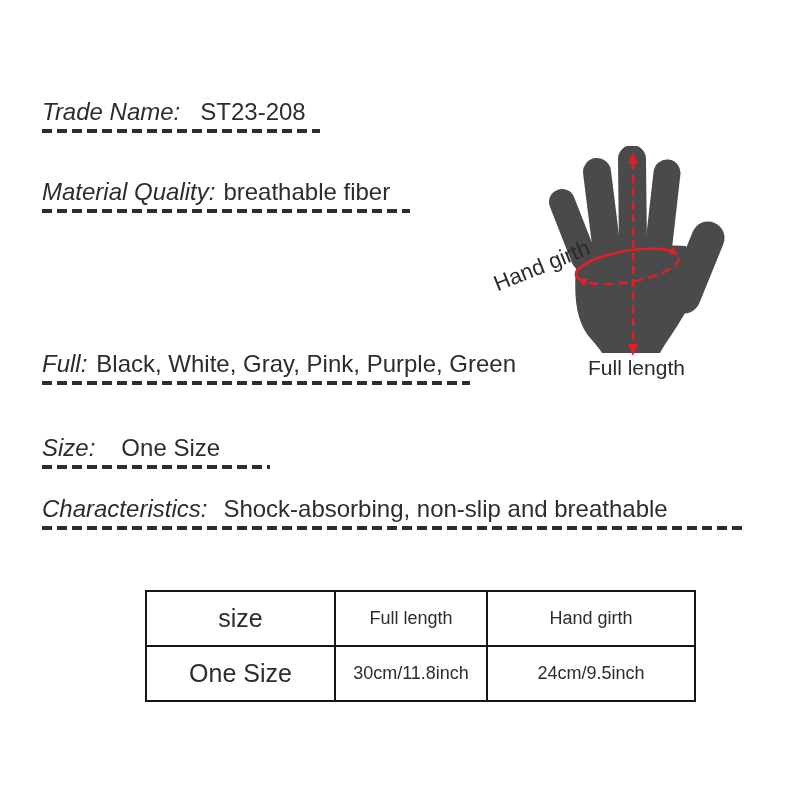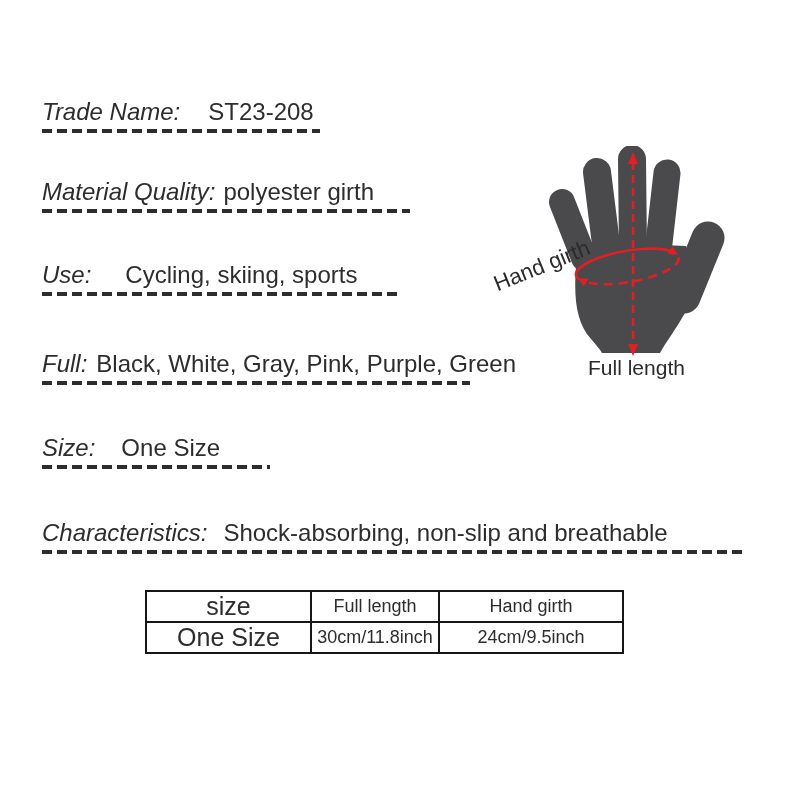--- a/index.html
+++ b/index.html
@@ -33,62 +33,58 @@
     font-size:21px;color:#2b2b2b;white-space:nowrap;
   }
   
   .size-table{
     position:absolute;left:145px;top:590px;
     border-collapse:collapse;table-layout:fixed;
   }
   .size-table th,.size-table td{
     border:2px solid #161616;
     text-align:center;vertical-align:middle;
-    padding:0;font-weight:normal;color:#2d2d2d;
+    padding:12px;font-weight:normal;color:#2d2d2d;
     background:#ffffff;
   }
   .size-table .c1{width:163px;}
   .size-table .c2{width:126px;}
   .size-table .c3{width:182px;}
   .size-table tr:first-child th{height:28px;}
   .size-table tr:last-child td{height:29px;}
   .cell-big{font-size:25px;}
   .cell-small{font-size:18px;font-weight:bold;}
 </style>
 </head>
 <body>
 
 <div class="canvas">
 
   <div class="info-row" style="top:98px">
-    <div class="line"><span class="lbl">Trade Name:</span><span class="val" style="margin-left:28px">ST23-208</span></div>
+    <div class="line"><span class="lbl">Trade Name:</span><span class="val" style="margin-left:20px">ST23-208</span></div>
     <div class="dash" style="width:278px"></div>
   </div>
 
   <div class="info-row" style="top:178px">
-    <div class="line"><span class="lbl">Material Quality:</span><span class="val" style="margin-left:8px">polyester girth</span></div>
+    <div class="line"><span class="lbl">Material Quality:</span><span class="val" style="margin-left:8px">breathable fiber</span></div>
     <div class="dash" style="width:368px"></div>
   </div>
 
-  <div class="info-row" style="top:261px">
-    <div class="line"><span class="lbl">Use:</span><span class="val" style="margin-left:34px">Cycling, skiing, sports</span></div>
-    <div class="dash" style="width:355px"></div>
-  </div>
 
   <div class="info-row" style="top:350px">
     <div class="line"><span class="lbl">Full:</span><span class="val" style="margin-left:9px">Black, White, Gray, Pink, Purple, Green</span></div>
     <div class="dash" style="width:428px"></div>
   </div>
 
   <div class="info-row" style="top:434px">
     <div class="line"><span class="lbl">Size:</span><span class="val" style="margin-left:26px">One Size</span></div>
     <div class="dash" style="width:228px"></div>
   </div>
 
-  <div class="info-row" style="top:519px">
+  <div class="info-row" style="top:495px">
     <div class="line"><span class="lbl">Characteristics:</span><span class="val" style="margin-left:16px">Shock-absorbing, non-slip and breathable</span></div>
     <div class="dash" style="width:703px"></div>
   </div>
 
   <figure class="diagram">
     <svg class="glove-svg" width="290" height="214" viewBox="0 0 290 214">
       <defs>
         <marker id="ah" markerWidth="9" markerHeight="9" refX="5" refY="4.5" orient="auto" markerUnits="userSpaceOnUse">
           <path d="M0,0 L9,4.5 L0,9 Z" fill="#e41e25"></path>
         </marker>

